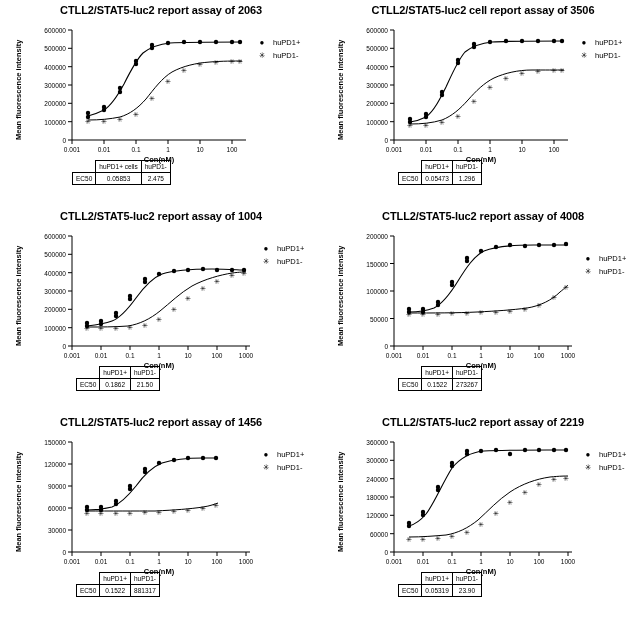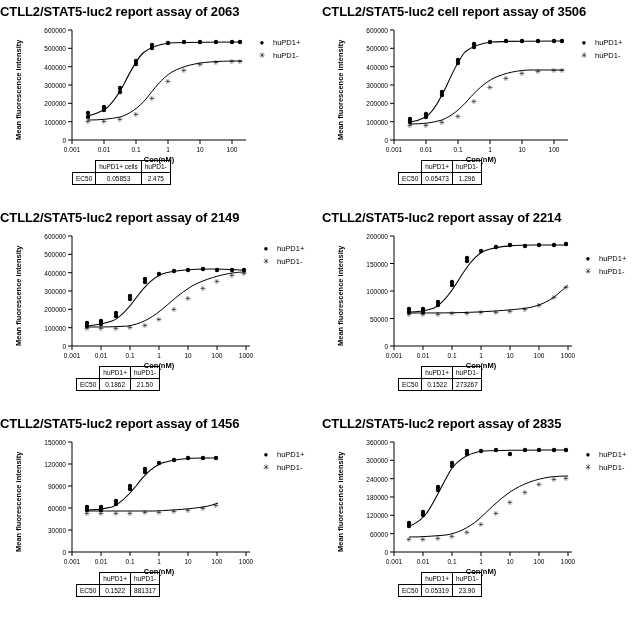--- a/index.html
+++ b/index.html
@@ -23,21 +23,22 @@
   }
   .panel {
     position: relative;
     box-sizing: border-box;
   }
   .panel-title {
     position: absolute;
     top: 4px;
     left: 0;
     width: 100%;
-    font-size: 13px;
+    text-align: center;
+    font-size: 11px;
     font-weight: bold;
     letter-spacing: -0.1px;
   }
   .xlabel-text {
     position: absolute;
     font-size: 6.5px;
     text-align: center;
     transform: translateX(-50%);
     white-space: nowrap;
   }
@@ -307,21 +308,21 @@
       <tr>
         <td class="rowhdr">EC50</td>
         <td>0.05473</td>
         <td>1.296</td>
       </tr>
     </tbody>
       </table>
   </div>
 
   <div class="panel">
-    <div class="panel-title">CTLL2/STAT5-luc2 report assay of 2149</div>
+    <div class="panel-title">CTLL2/STAT5-luc2 report assay of 1004</div>
     <svg class="curves" width="322" height="206">
       <line x1="72" y1="30" x2="72" y2="140" stroke="#000" stroke-width="1"></line>
       <line x1="72" y1="140" x2="250" y2="140" stroke="#000" stroke-width="1"></line>
       <line x1="68" y1="140" x2="72" y2="140" stroke="#000"></line>
       <line x1="68" y1="121.7" x2="72" y2="121.7" stroke="#000"></line>
       <line x1="68" y1="103.3" x2="72" y2="103.3" stroke="#000"></line>
       <line x1="68" y1="85" x2="72" y2="85" stroke="#000"></line>
       <line x1="68" y1="66.7" x2="72" y2="66.7" stroke="#000"></line>
       <line x1="68" y1="48.3" x2="72" y2="48.3" stroke="#000"></line>
       <line x1="68" y1="30" x2="72" y2="30" stroke="#000"></line>
@@ -404,21 +405,21 @@
       <tr>
         <td class="rowhdr">EC50</td>
         <td>0.1862</td>
         <td>21.50</td>
       </tr>
     </tbody>
       </table>
   </div>
 
   <div class="panel">
-    <div class="panel-title">CTLL2/STAT5-luc2 report assay of 2214</div>
+    <div class="panel-title">CTLL2/STAT5-luc2 report assay of 4008</div>
     <svg class="curves" width="322" height="206">
       <line x1="72" y1="30" x2="72" y2="140" stroke="#000" stroke-width="1"></line>
       <line x1="72" y1="140" x2="250" y2="140" stroke="#000" stroke-width="1"></line>
       <line x1="68" y1="140" x2="72" y2="140" stroke="#000"></line>
       <line x1="68" y1="112.5" x2="72" y2="112.5" stroke="#000"></line>
       <line x1="68" y1="85" x2="72" y2="85" stroke="#000"></line>
       <line x1="68" y1="57.5" x2="72" y2="57.5" stroke="#000"></line>
       <line x1="68" y1="30" x2="72" y2="30" stroke="#000"></line>
       <line x1="72" y1="140" x2="72" y2="144" stroke="#000"></line>
       <line x1="101" y1="140" x2="101" y2="144" stroke="#000"></line>
@@ -588,21 +589,21 @@
       <tr>
         <td class="rowhdr">EC50</td>
         <td>0.1522</td>
         <td>881317</td>
       </tr>
     </tbody>
       </table>
   </div>
 
   <div class="panel">
-    <div class="panel-title">CTLL2/STAT5-luc2 report assay of 2835</div>
+    <div class="panel-title">CTLL2/STAT5-luc2 report assay of 2219</div>
     <svg class="curves" width="322" height="206">
       <line x1="72" y1="30" x2="72" y2="140" stroke="#000" stroke-width="1"></line>
       <line x1="72" y1="140" x2="250" y2="140" stroke="#000" stroke-width="1"></line>
       <line x1="68" y1="140" x2="72" y2="140" stroke="#000"></line>
       <line x1="68" y1="121.7" x2="72" y2="121.7" stroke="#000"></line>
       <line x1="68" y1="103.3" x2="72" y2="103.3" stroke="#000"></line>
       <line x1="68" y1="85" x2="72" y2="85" stroke="#000"></line>
       <line x1="68" y1="66.7" x2="72" y2="66.7" stroke="#000"></line>
       <line x1="68" y1="48.3" x2="72" y2="48.3" stroke="#000"></line>
       <line x1="68" y1="30" x2="72" y2="30" stroke="#000"></line>

